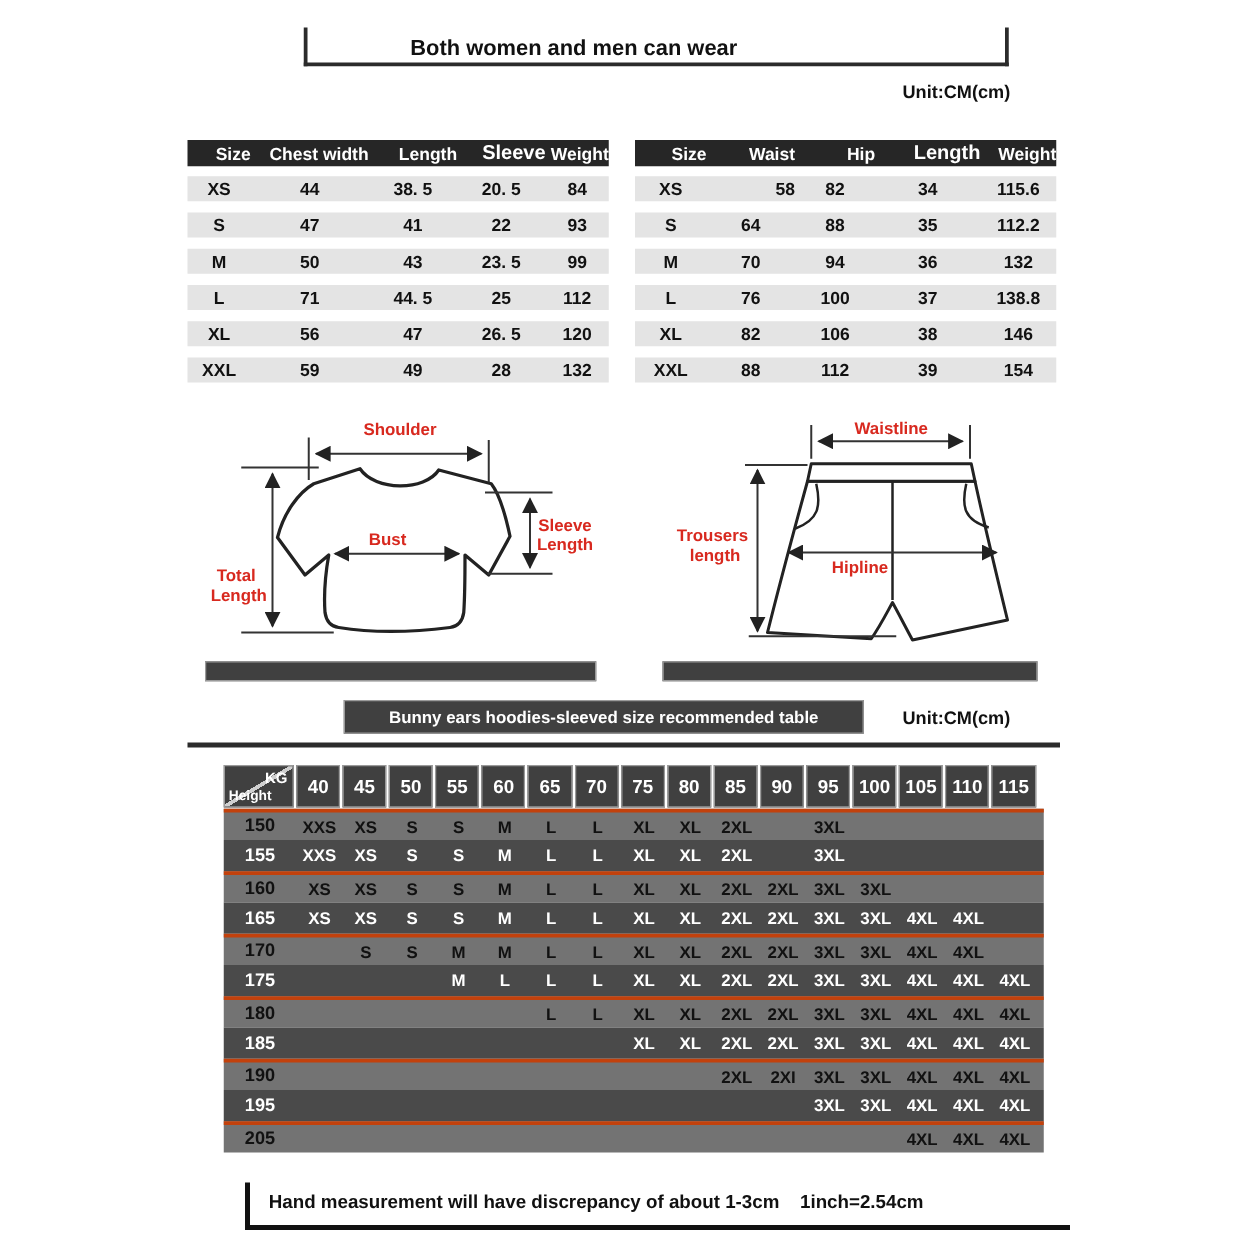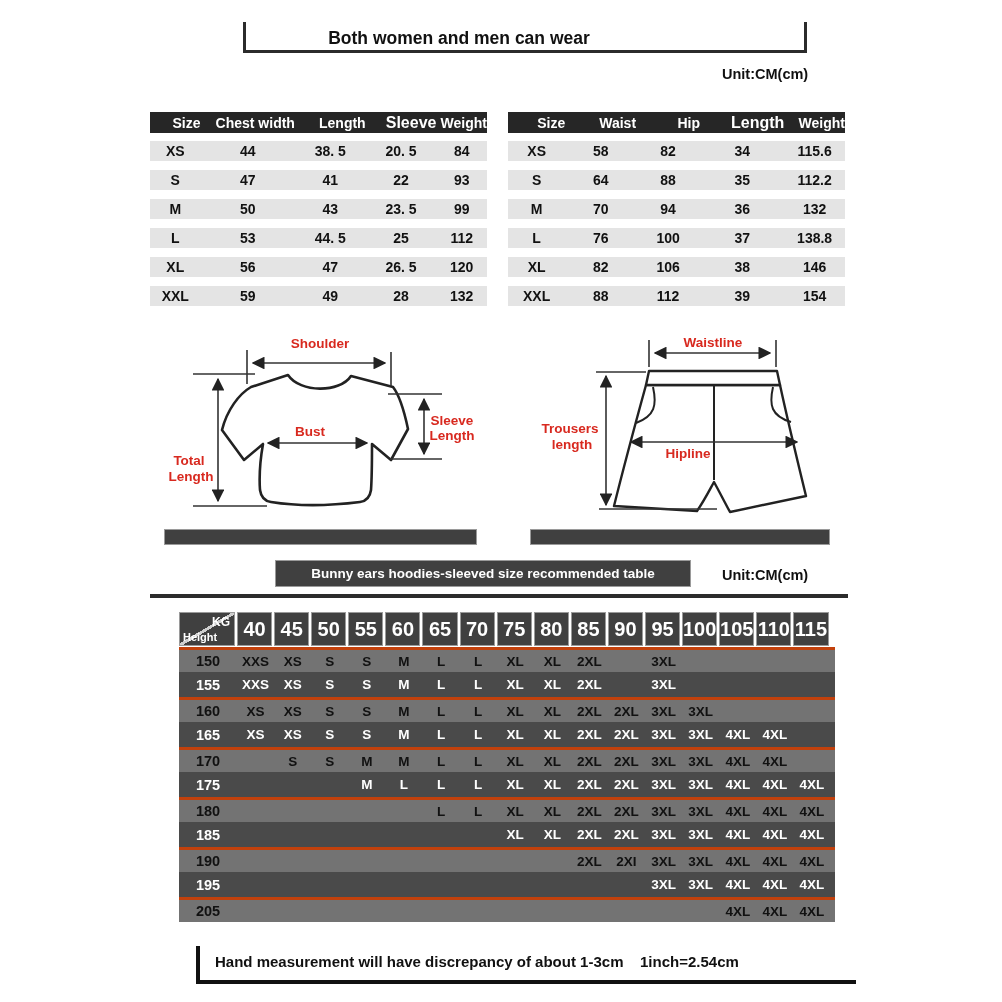--- a/index.html
+++ b/index.html
@@ -31,21 +31,21 @@
 .bar{background:#404040;height:16px;top:529px;border:1px solid #9a9a9a}
 #bar-l{left:164px;width:313px}
 #bar-r{left:530px;width:300px}
 
 #matrix{left:179px;top:612px;width:656px}
 #mhead{display:flex;height:34px;margin-bottom:1px}
 #corner{position:relative;width:56px;height:34px;margin-right:2px;background-color:#404040;border:1px solid #9a9a9a;color:#fff;
  background-image:linear-gradient(to bottom right,transparent calc(50% - 1.5px),#cfcfcf calc(50% - 1.5px),#cfcfcf calc(50% + 1.5px),transparent calc(50% + 1.5px))}
 #corner .kg{position:absolute;top:2px;right:4px;font-size:12px}
 #corner .hgt{position:absolute;bottom:2px;left:3px;font-size:11px}
-.wcell{width:35.1px;margin-right:2px;background:#404040;border:1px solid #9a9a9a;color:#fff;display:flex;align-items:center;justify-content:center;font-size:20px;flex:none}
+.wcell{width:35.1px;margin-right:2px;background:#404040;border:1px solid #9a9a9a;color:#fff;display:flex;align-items:center;justify-content:center;font-size:15px;flex:none}
 .mrow{display:flex;align-items:center;height:25px}
 .mrow.light{background:#737373;border-top:3px solid #c2410c;color:#111}
 .mrow.dark{background:#4a4a4a;color:#fff}
 .hcell{width:58px;text-align:center;font-size:14.5px;flex:none}
 .mcell{width:37.1px;text-align:center;font-size:13.5px;flex:none}
 
 #f-vbar{left:196px;top:946px;width:4px;height:38px;background:#111}
 #f-hbar{left:196px;top:980px;width:660px;height:4px;background:#111}
 #f-note{left:215px;top:953px;font-size:15px}
 #f-conv{left:640px;top:953px;font-size:15px}
@@ -84,21 +84,21 @@
       </div>
       <div class="trow">
         <span class="td" style="width: 15%;">M</span>
         <span class="td" style="width: 28%;">50</span>
         <span class="td" style="width: 21%;">43</span>
         <span class="td" style="width: 21%;">23. 5</span>
         <span class="td" style="width: 15%;">99</span>
       </div>
       <div class="trow">
         <span class="td" style="width: 15%;">L</span>
-        <span class="td" style="width: 28%;">53</span>
+        <span class="td" style="width: 28%;">71</span>
         <span class="td" style="width: 21%;">44. 5</span>
         <span class="td" style="width: 21%;">25</span>
         <span class="td" style="width: 15%;">112</span>
       </div>
       <div class="trow">
         <span class="td" style="width: 15%;">XL</span>
         <span class="td" style="width: 28%;">56</span>
         <span class="td" style="width: 21%;">47</span>
         <span class="td" style="width: 21%;">26. 5</span>
         <span class="td" style="width: 15%;">120</span>
@@ -114,21 +114,21 @@
   <div id="t-right" class="abs stable">
       <div class="thead">
         <span class="th" style="width: 17%;">Size</span>
         <span class="th" style="width: 21%;">Waist</span>
         <span class="th" style="width: 19%;">Hip</span>
         <span class="th" style="width: 25%;">Length</span>
         <span class="th" style="width: 18%;">Weight</span>
       </div>
       <div class="trow">
         <span class="td" style="width: 17%;">XS</span>
-        <span class="td" style="width: 21%;">58</span>
+        <span class="td" style="width: 21%; text-align: right;">58</span>
         <span class="td" style="width: 19%;">82</span>
         <span class="td" style="width: 25%;">34</span>
         <span class="td" style="width: 18%;">115.6</span>
       </div>
       <div class="trow">
         <span class="td" style="width: 17%;">S</span>
         <span class="td" style="width: 21%;">64</span>
         <span class="td" style="width: 19%;">88</span>
         <span class="td" style="width: 25%;">35</span>
         <span class="td" style="width: 18%;">112.2</span>

